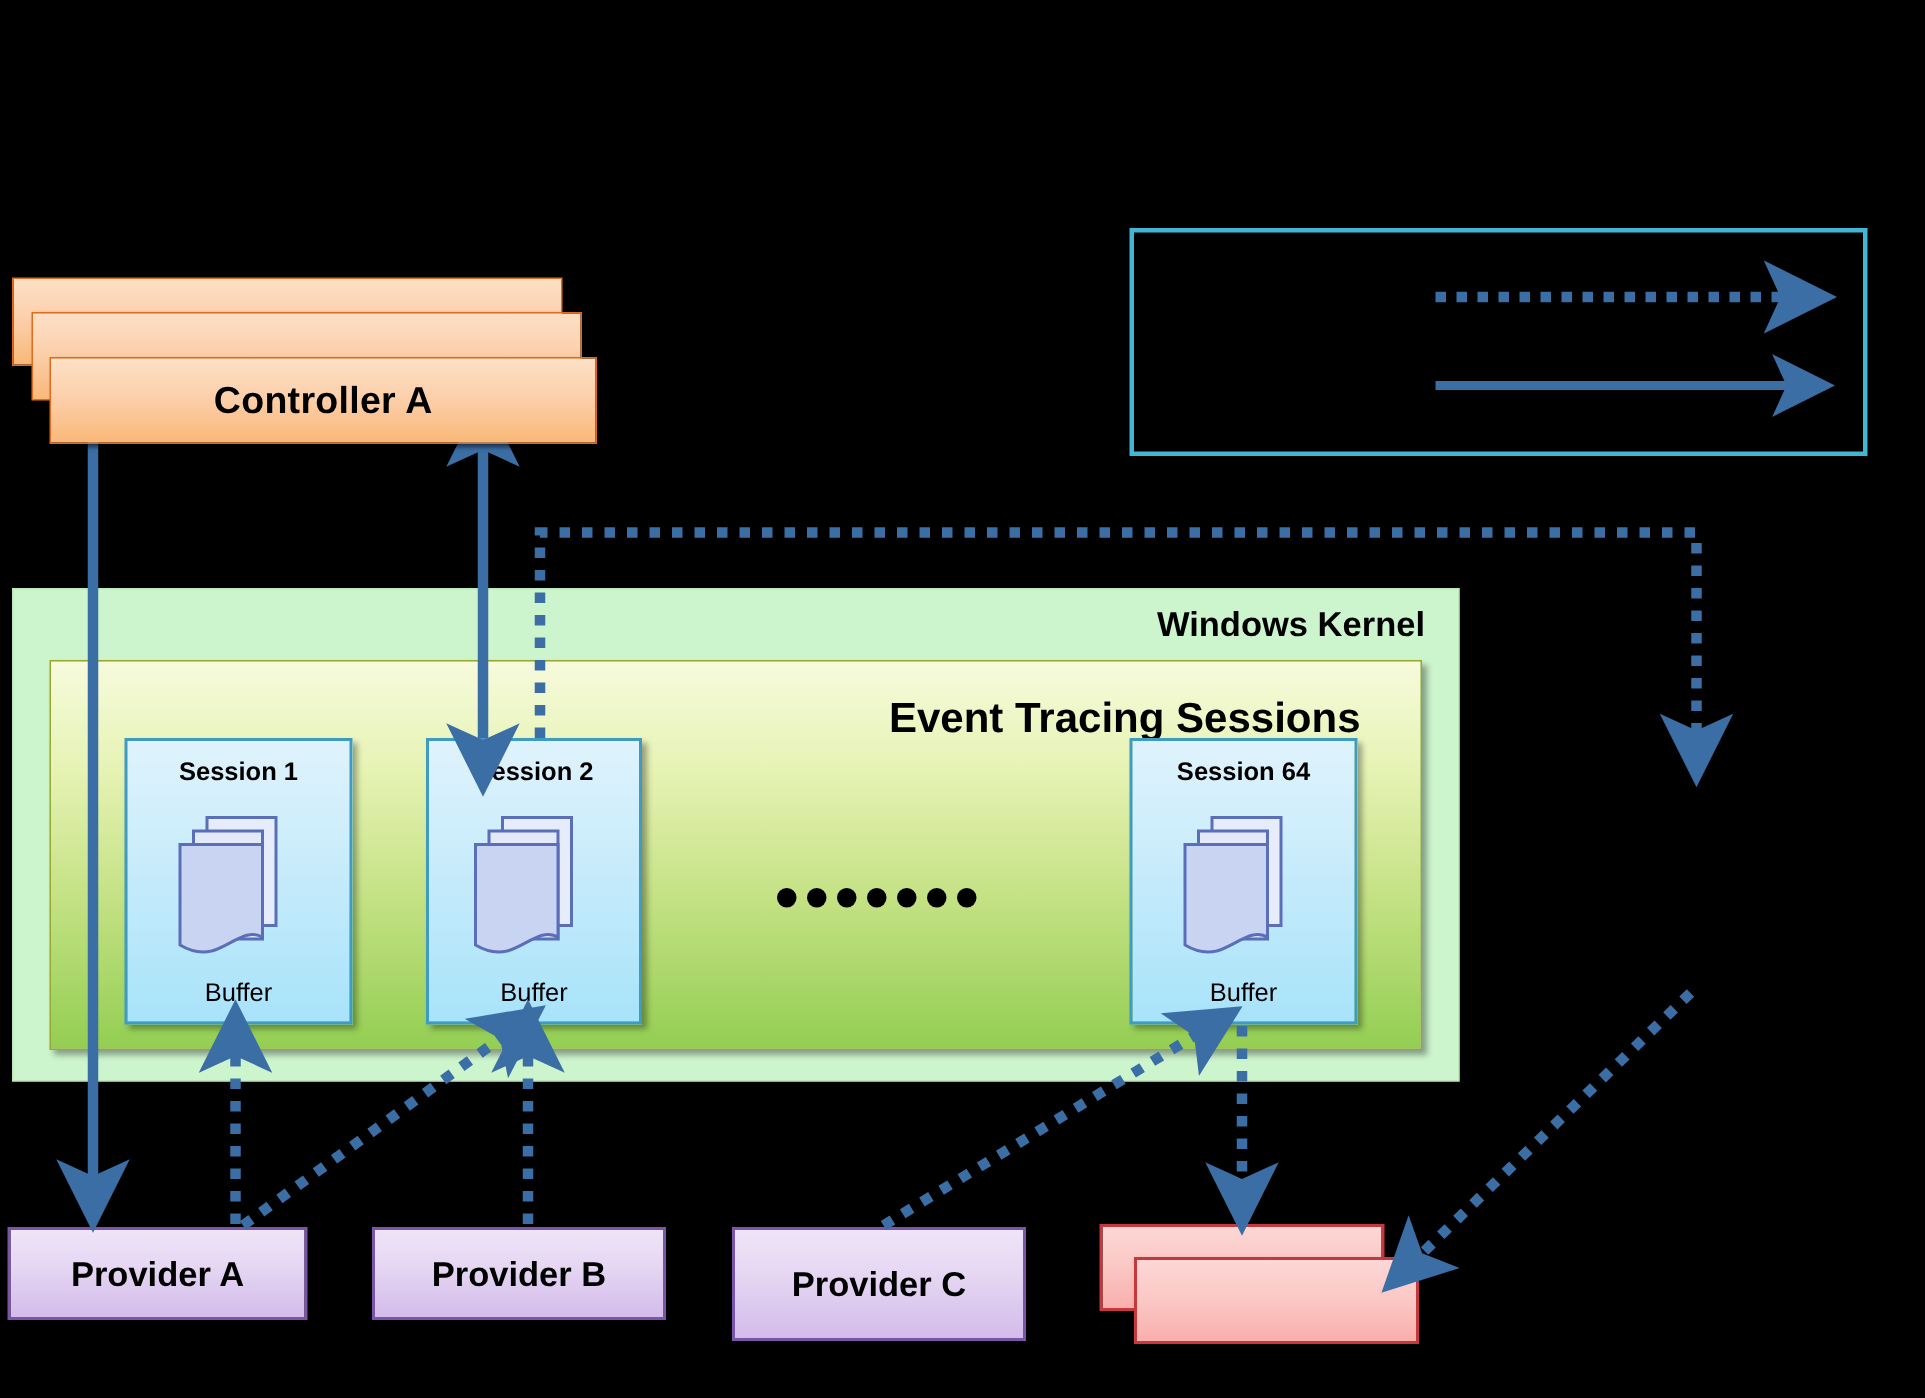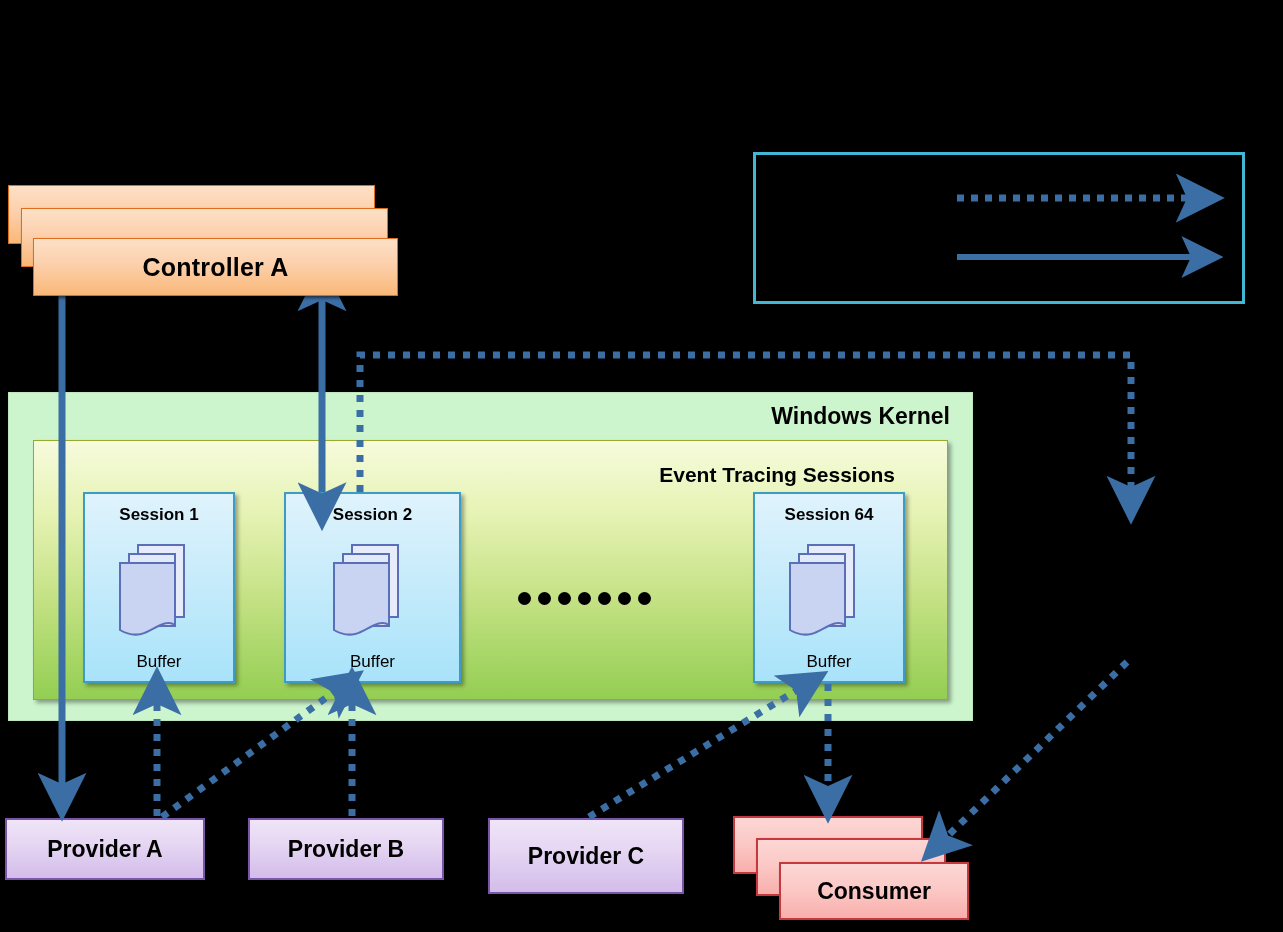--- a/index.html
+++ b/index.html
@@ -52,22 +52,22 @@
     position:absolute;right:22px;top:10px;
     font-size:23px;font-weight:bold;color:#000;
   }
   .ets-box{
     box-sizing:border-box;
     border:1px solid #9AA82E;
     background:linear-gradient(to bottom,#F6FBDC 0%,#E6F3B4 28%,#C3E183 62%,#93CE52 100%);
     box-shadow:3px 3px 4px rgba(0,0,0,.35);
   }
   .ets-title{
-    position:absolute;right:52px;top:22px;
-    font-size:21px;font-weight:bold;color:#000;text-align:right;
+    position:absolute;right:40px;top:22px;
+    font-size:28px;font-weight:bold;color:#000;text-align:right;
   }
 
   
   .session{
     box-sizing:border-box;
     border:2px solid #3D9BC4;
     background:linear-gradient(to bottom,#DFF3FC 0%,#CDEDFB 35%,#A8E3FA 100%);
     box-shadow:3px 3px 4px rgba(0,0,0,.35);
   }
   .session-title{
@@ -148,21 +148,21 @@
           <linearGradient id="docg1" x1="0" y1="0" x2="0" y2="1">
             <stop offset="0" stop-color="#EFF3FC"></stop>
               <stop offset="1" stop-color="#B9C6EE"></stop>
           </linearGradient>
         </defs>
       </svg>
     </div>
     <div class="session-buffer-label">Buffer</div>
   </div>
 
-  <div class="abs session" style="left:284px;top:492px;width:177px;height:191px;">
+  <div class="abs session" style="left:284px;top:492px;width:144px;height:191px;">
     <div class="session-title">Session 2</div>
     <div class="docstack">
       <svg width="94" height="103" viewBox="0 0 94 103">
         <g stroke="#5B6FB8" stroke-width="2">
           <path d="M26 5 h46 l0 72 h-46 z" fill="#E7ECFA"></path>
           <path d="M17 14 h46 l0 72 h-46 z" fill="#E2E9F8"></path>
           <path d="M8 23 h55 v62 c-10,-7 -22,6 -34,9 c-9,2 -16,-1 -21,-4 z" fill="#C9D4F2"></path>
         </g>
       </svg>
     </div>
@@ -199,23 +199,20 @@
   </div>
   <div class="abs provider" style="left:248px;top:818px;width:196px;height:62px;">
     <div class="boxtext provider-label">Provider B</div>
   </div>
   <div class="abs provider" style="left:488px;top:818px;width:196px;height:76px;">
     <div class="boxtext provider-label">Provider C</div>
   </div>
 
   <div class="abs cons-card" style="left:733px;top:816px;width:190px;height:58px;"></div>
   <div class="abs cons-card" style="left:756px;top:838px;width:190px;height:58px;"></div>
-  <div class="abs cons-card" style="left:779px;top:862px;width:190px;height:58px;">
-    <div class="boxtext cons-label">Consumer</div>
-  </div>
 
   <svg id="arrows" width="1283" height="932" viewBox="0 0 1283 932">
     <defs>
       <marker id="ah" markerWidth="7" markerHeight="7" refX="5.6" refY="3.5" orient="auto" markerUnits="strokeWidth">
         <path d="M0,0 L7,3.5 L0,7 L1.6,3.5 z" fill="#3B6EA5"></path>
       </marker>
       <marker id="ah-start" markerWidth="7" markerHeight="7" refX="1.4" refY="3.5" orient="auto-start-reverse" markerUnits="strokeWidth">
         <path d="M0,0 L7,3.5 L0,7 L1.6,3.5 z" fill="#3B6EA5"></path>
       </marker>
       <marker id="ahd" markerWidth="7" markerHeight="7" refX="5.6" refY="3.5" orient="auto" markerUnits="strokeWidth">

